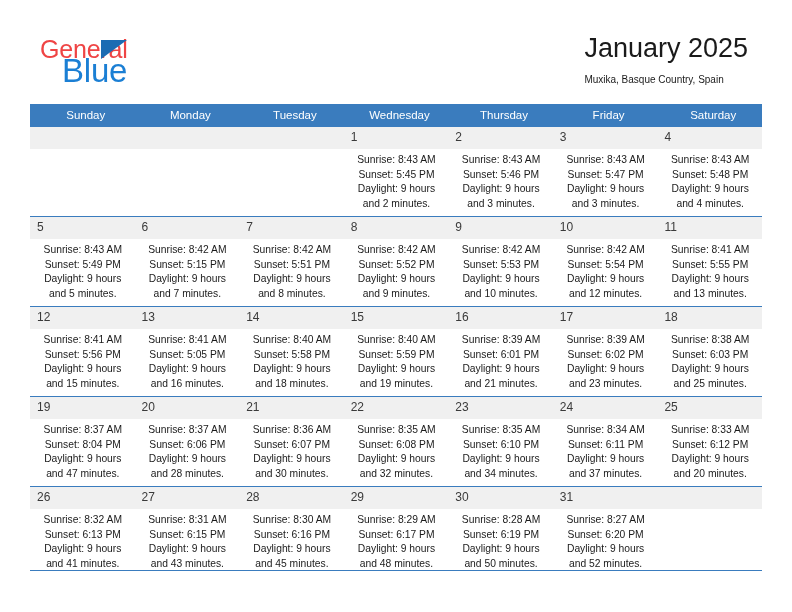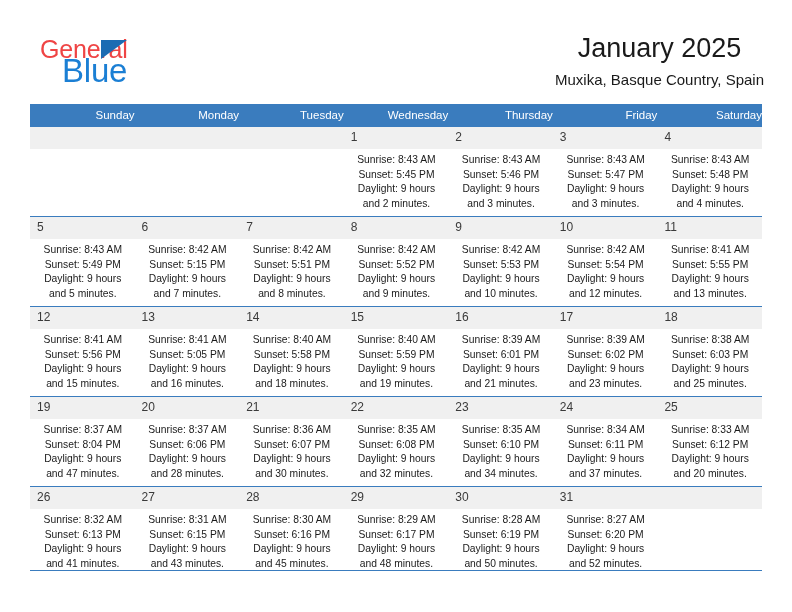--- a/index.html
+++ b/index.html
@@ -60,34 +60,34 @@
     left: 26px;
     top: 22px;
     font-size: 33px;
     line-height: 26px;
     color: #1b7fd4;
     letter-spacing: -0.2px;
   }
 
   .title-block {
     position: absolute;
-    right: 28px;
+    right: 44px;
     top: 32px;
-    text-align: center;
+    text-align: left;
   }
   .cal-title {
     font-size: 27px;
     line-height: 32px;
     color: #1a1a1a;
     font-weight: normal;
     margin: 0;
     white-space: nowrap;
   }
   .cal-subtitle {
-    font-size: 15px;
+    font-size: 10px;
     line-height: 20px;
     color: #1a1a1a;
     margin: 6px 0 0 0;
     white-space: nowrap;
   }
 
   
   .cal-wrap {
     position: absolute;
     left: 30px;
@@ -97,21 +97,21 @@
   table.cal {
     border-collapse: collapse;
     width: 732px;
     table-layout: fixed;
   }
   table.cal th {
     background: #3a7cbe;
     color: #ffffff;
     font-size: 11.5px;
     font-weight: normal;
-    text-align: right;
+    text-align: center;
     padding: 5px 0 5px 7px;
     height: 11px;
     border: none;
   }
   table.cal td {
     vertical-align: top;
     padding: 0;
     border: none;
     border-top: 1px solid #3a7cbe;
     height: 89px;

